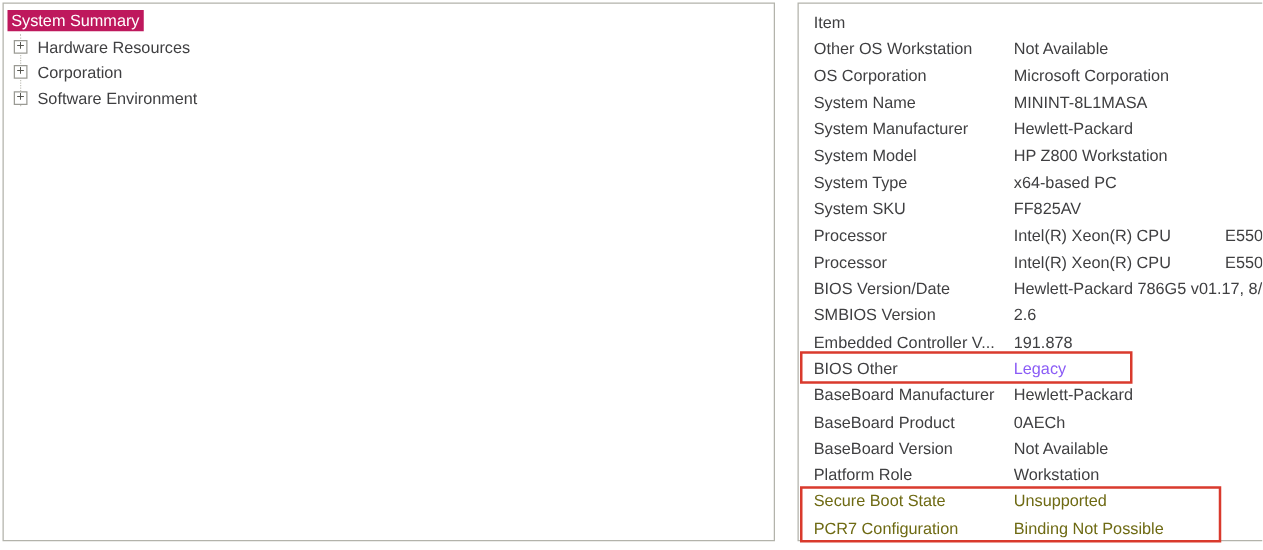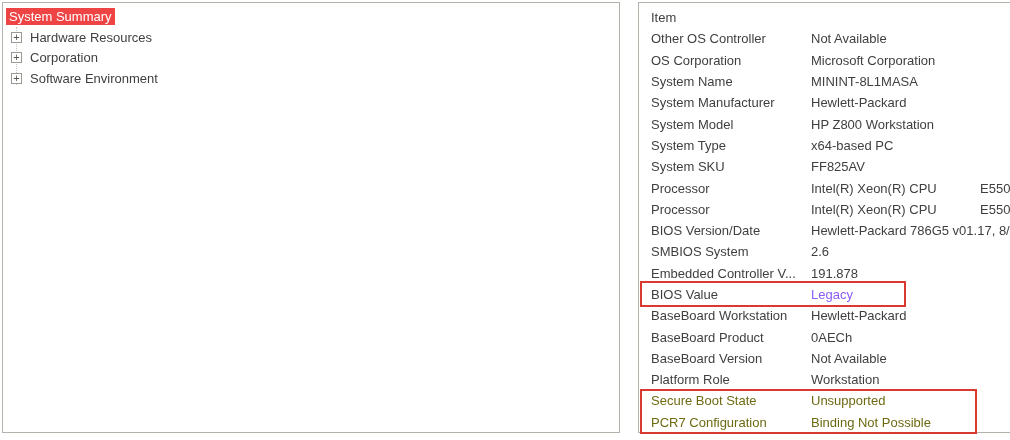--- a/index.html
+++ b/index.html
@@ -33,21 +33,21 @@
   }
   .tree-item {
     height: 20.7px;
     display: flex;
     align-items: center;
     white-space: nowrap;
     position: relative;
   }
   .tree-label { padding: 1px 3px; }
   .tree-item.selected .tree-label {
-    background: #ef4444;
+    background: #be185d;
     color: #ffffff;
   }
   .expander {
     flex: none;
     width: 11px; height: 11px;
     margin: 0 5px 0 5px;
     border: 1px solid #9a9a94;
     background: #ffffff;
     box-sizing: border-box;
     font-size: 11px;
@@ -124,21 +124,21 @@
     </div>
   </div>
 
   <div class="list-panel">
 
     <div class="lrow">
       <span class="cell-item">Item</span>
     </div>
 
     <div class="lrow">
-      <span class="cell-item">Other OS Controller</span>
+      <span class="cell-item">Other OS Workstation</span>
       <span class="cell-value">Not Available</span>
     </div>
     <div class="lrow">
       <span class="cell-item">OS Corporation</span>
       <span class="cell-value">Microsoft Corporation</span>
     </div>
     <div class="lrow">
       <span class="cell-item">System Name</span>
       <span class="cell-value">MININT-8L1MASA</span>
     </div>
@@ -164,33 +164,33 @@
     </div>
     <div class="lrow">
       <span class="cell-item">Processor</span>
       <span class="cell-value">Intel(R) Xeon(R) CPU            E5506</span>
     </div>
     <div class="lrow">
       <span class="cell-item">BIOS Version/Date</span>
       <span class="cell-value">Hewlett-Packard 786G5 v01.17, 8/</span>
     </div>
     <div class="lrow">
-      <span class="cell-item">SMBIOS System</span>
+      <span class="cell-item">SMBIOS Version</span>
       <span class="cell-value">2.6</span>
     </div>
     <div class="lrow">
       <span class="cell-item">Embedded Controller V...</span>
       <span class="cell-value">191.878</span>
     </div>
     <div class="lrow olive-value">
-      <span class="cell-item">BIOS Value</span>
+      <span class="cell-item">BIOS Other</span>
       <span class="cell-value">Legacy</span>
     </div>
     <div class="lrow">
-      <span class="cell-item">BaseBoard Workstation</span>
+      <span class="cell-item">BaseBoard Manufacturer</span>
       <span class="cell-value">Hewlett-Packard</span>
     </div>
     <div class="lrow">
       <span class="cell-item">BaseBoard Product</span>
       <span class="cell-value">0AECh</span>
     </div>
     <div class="lrow">
       <span class="cell-item">BaseBoard Version</span>
       <span class="cell-value">Not Available</span>
     </div>

